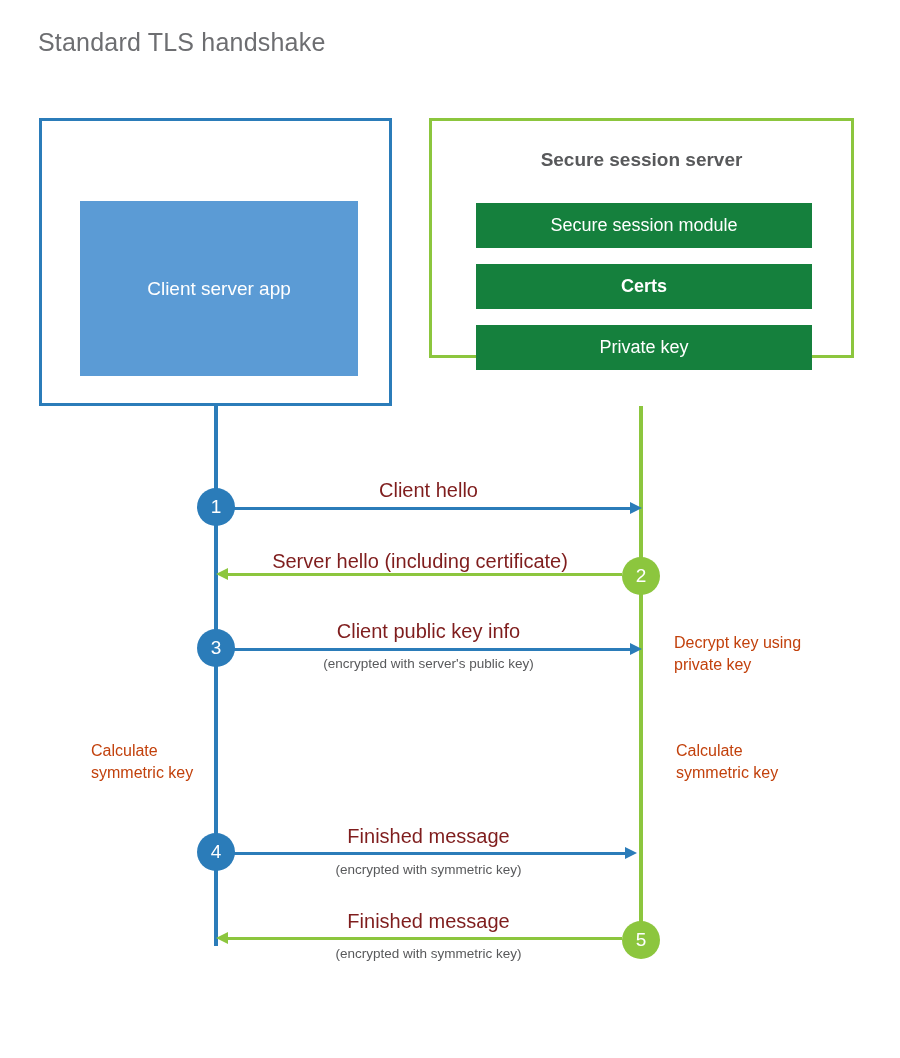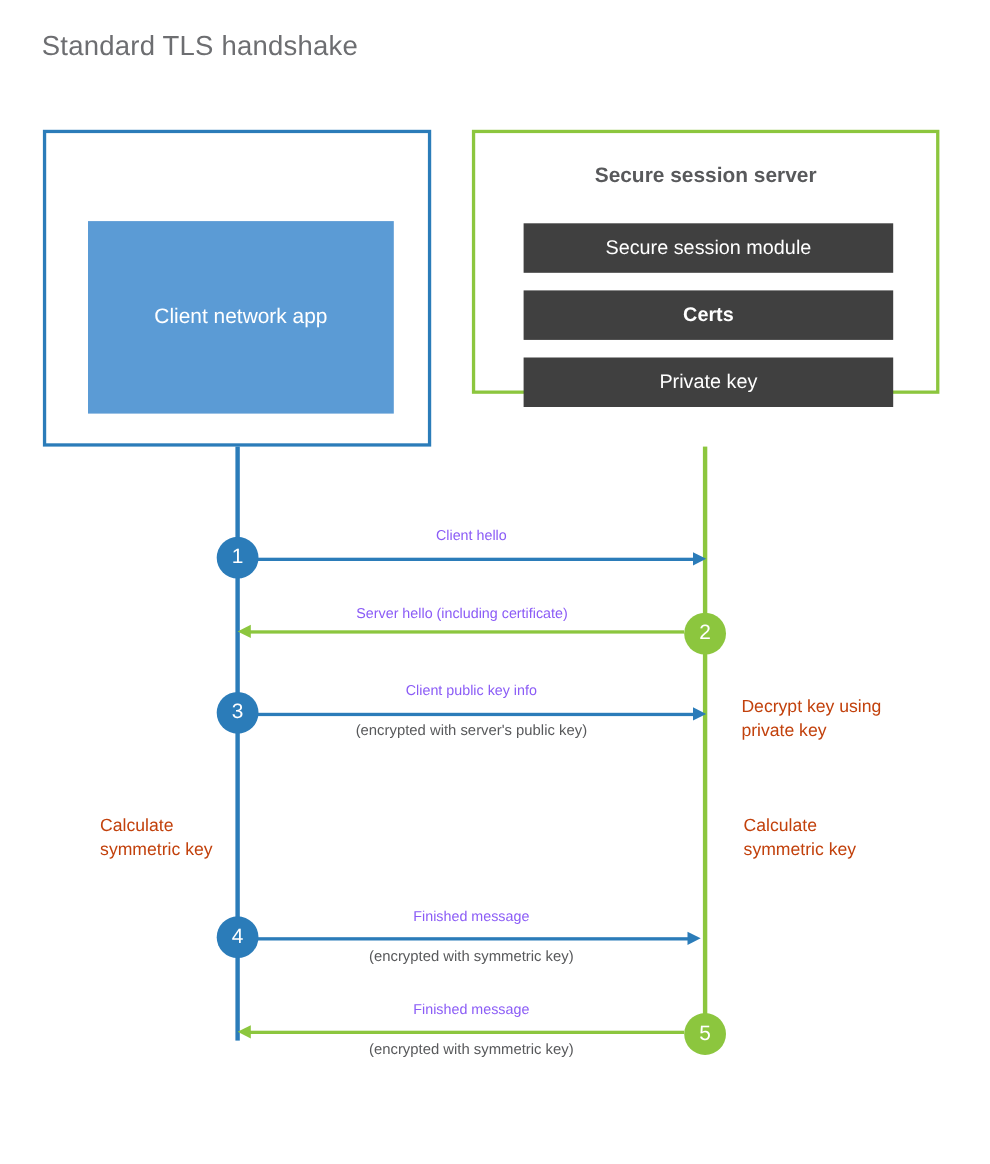--- a/index.html
+++ b/index.html
@@ -67,21 +67,21 @@
     text-align: center;
     line-height: 1.35;
     padding: 0 18px;
     box-sizing: border-box;
   }
   .server-item {
     position: absolute;
     left: 44px;
     width: 336px;
     height: 45px;
-    background: #404040;
+    background: #15803d;
     color: #ffffff;
     font-size: 18px;
     display: flex;
     align-items: center;
     justify-content: center;
   }
   #server-item-0 { top: 82px; }
   #server-item-1 { top: 143px; font-weight: bold; }
   #server-item-2 { top: 204px; }
 
@@ -139,22 +139,22 @@
     align-items: center;
     justify-content: center;
     z-index: 5;
   }
   .step-circle.blue { background: #2b7cb9; }
   .step-circle.green { background: #8cc63e; }
 
   
   .msg-label {
     position: absolute;
-    font-size: 13px;
-    color: #8b5cf6;
+    font-size: 20px;
+    color: #7f1d1d;
     text-align: center;
     white-space: nowrap;
   }
   .msg-sub {
     position: absolute;
     font-size: 13.5px;
     color: #58595b;
     text-align: center;
     white-space: nowrap;
   }
@@ -164,21 +164,21 @@
     color: #c2410c;
     line-height: 1.35;
   }
 </style>
 </head>
 <body>
 
 <div id="page-title">Standard TLS handshake</div>
 
 <div class="party-box" id="client-box">
-  <div id="client-app">Client network app</div>
+  <div id="client-app">Client server app</div>
 </div>
 
 <div class="party-box" id="server-box">
   <div class="party-title">Secure session server</div>
   <div class="server-item" id="server-item-0">Secure session module</div>
   <div class="server-item" id="server-item-1">Certs</div>
   <div class="server-item" id="server-item-2">Private key</div>
 </div>
 
 <div class="lifeline" id="client-lifeline"></div>

